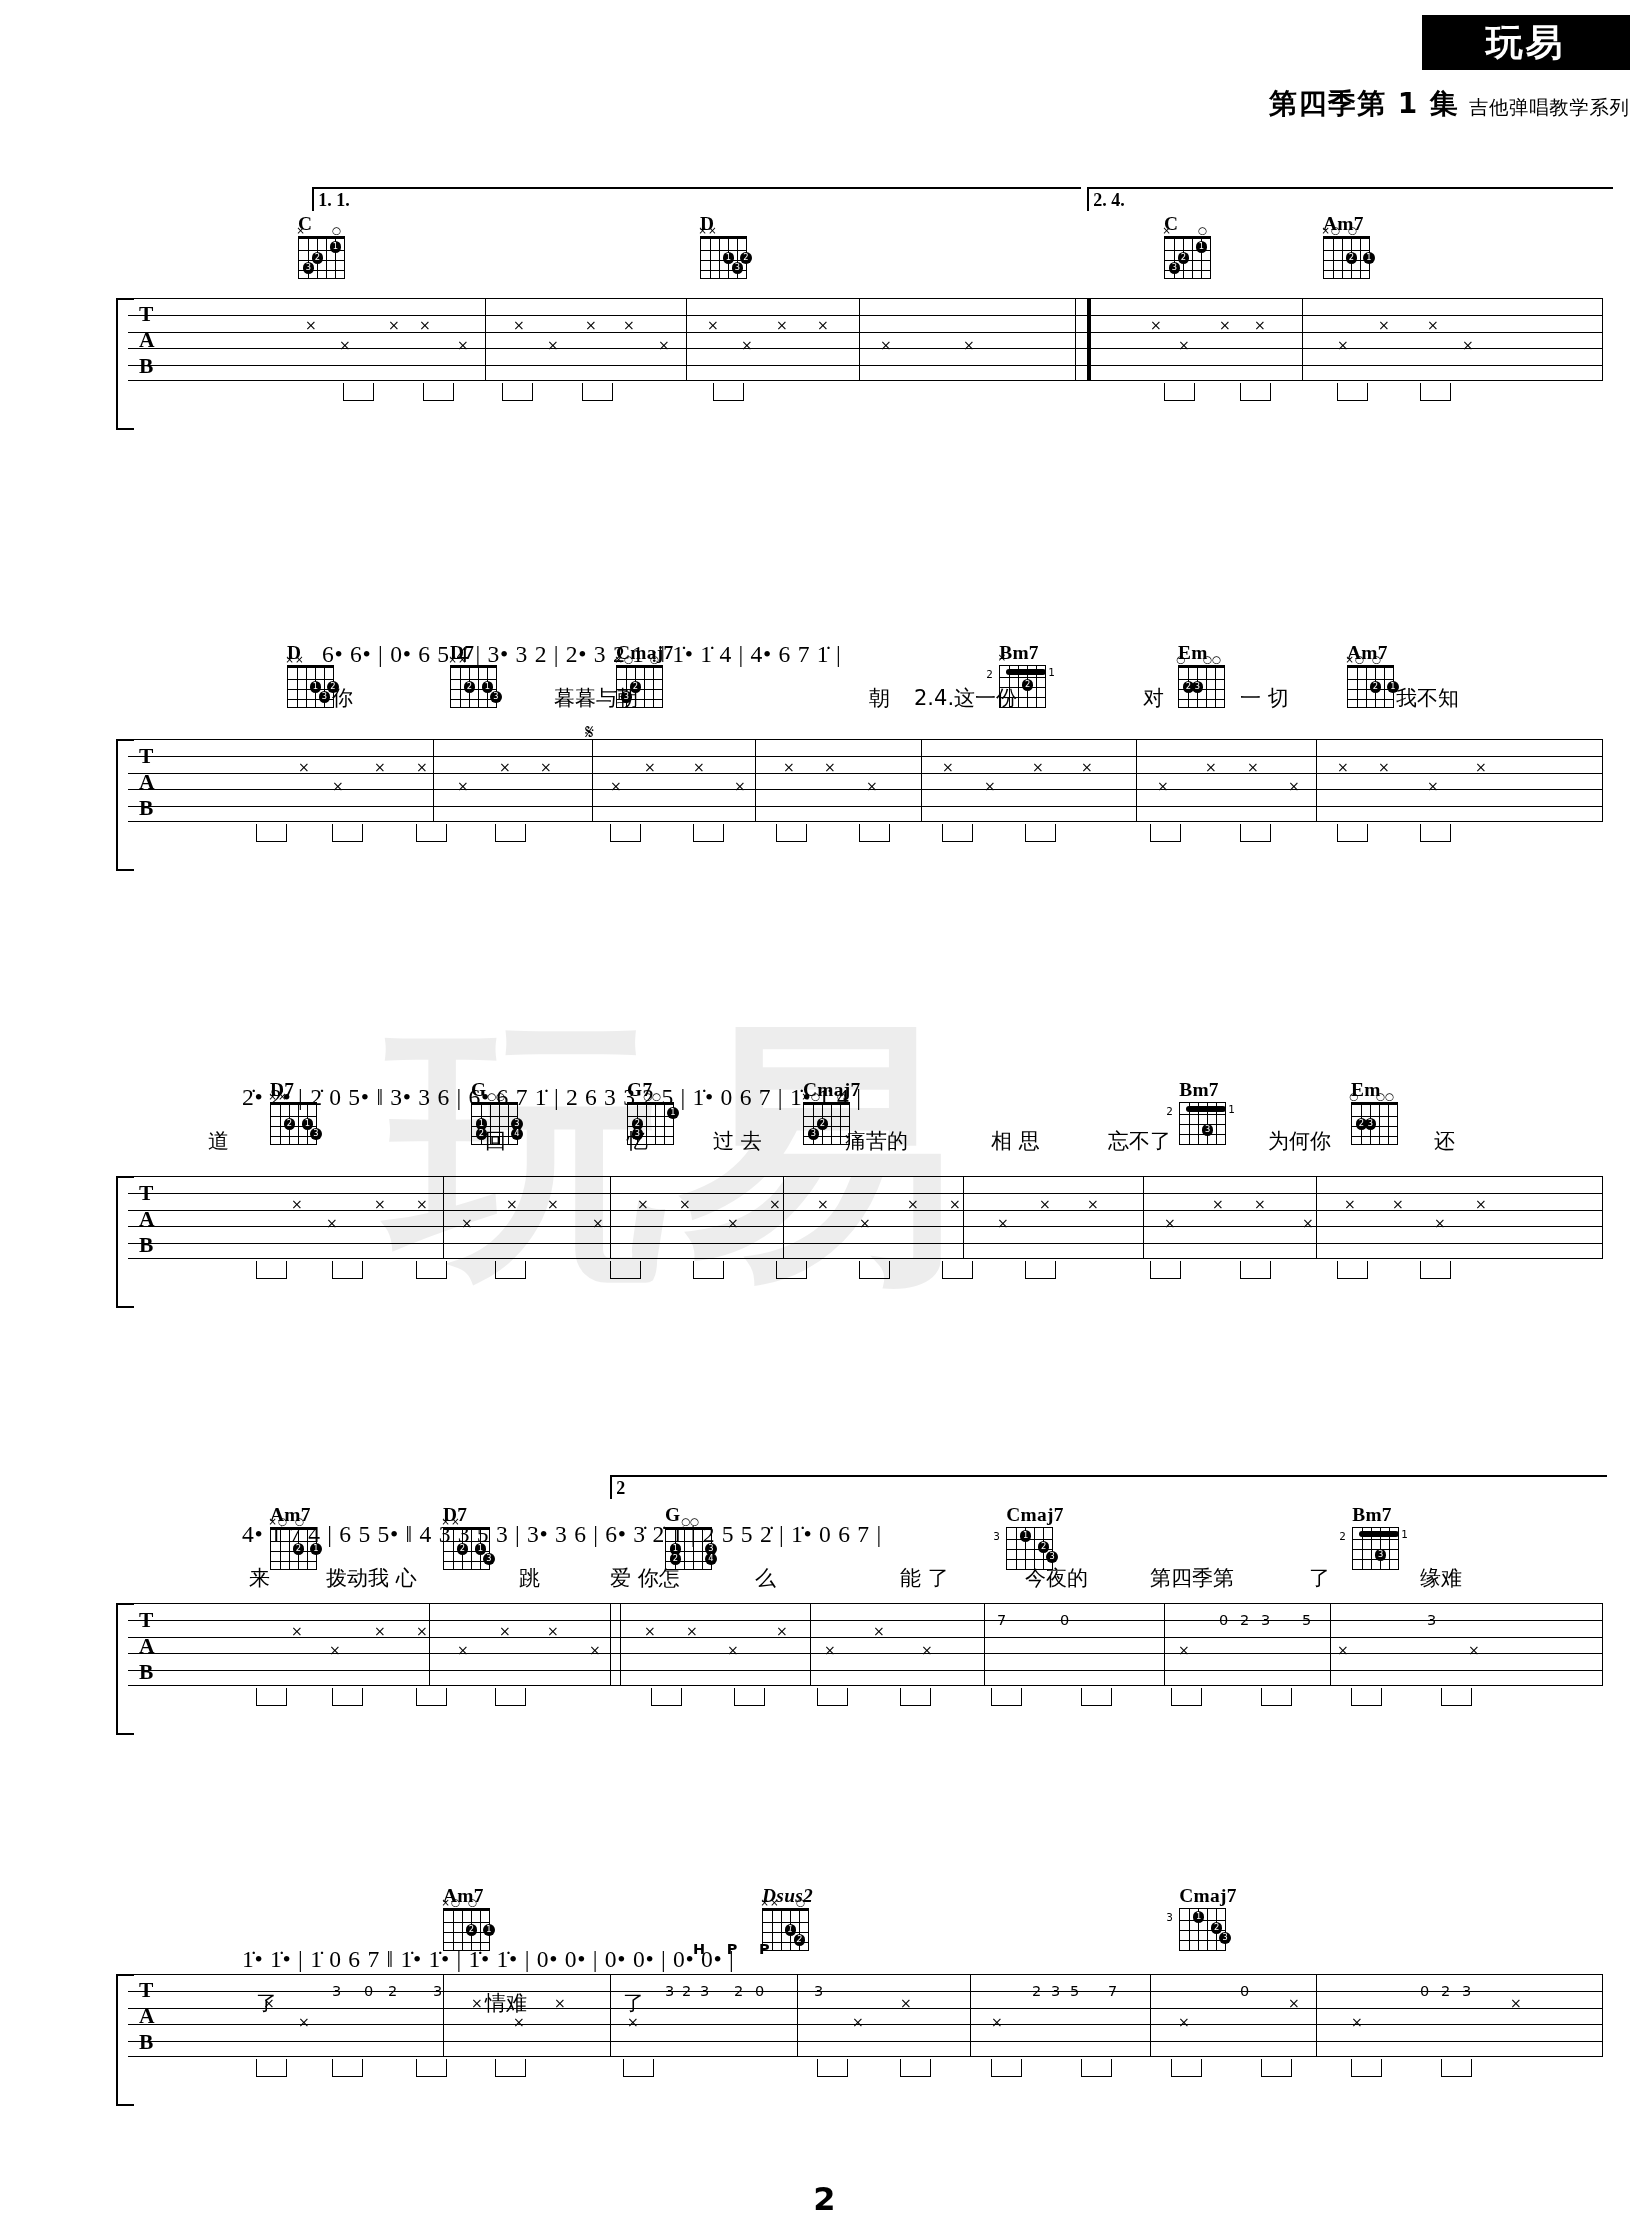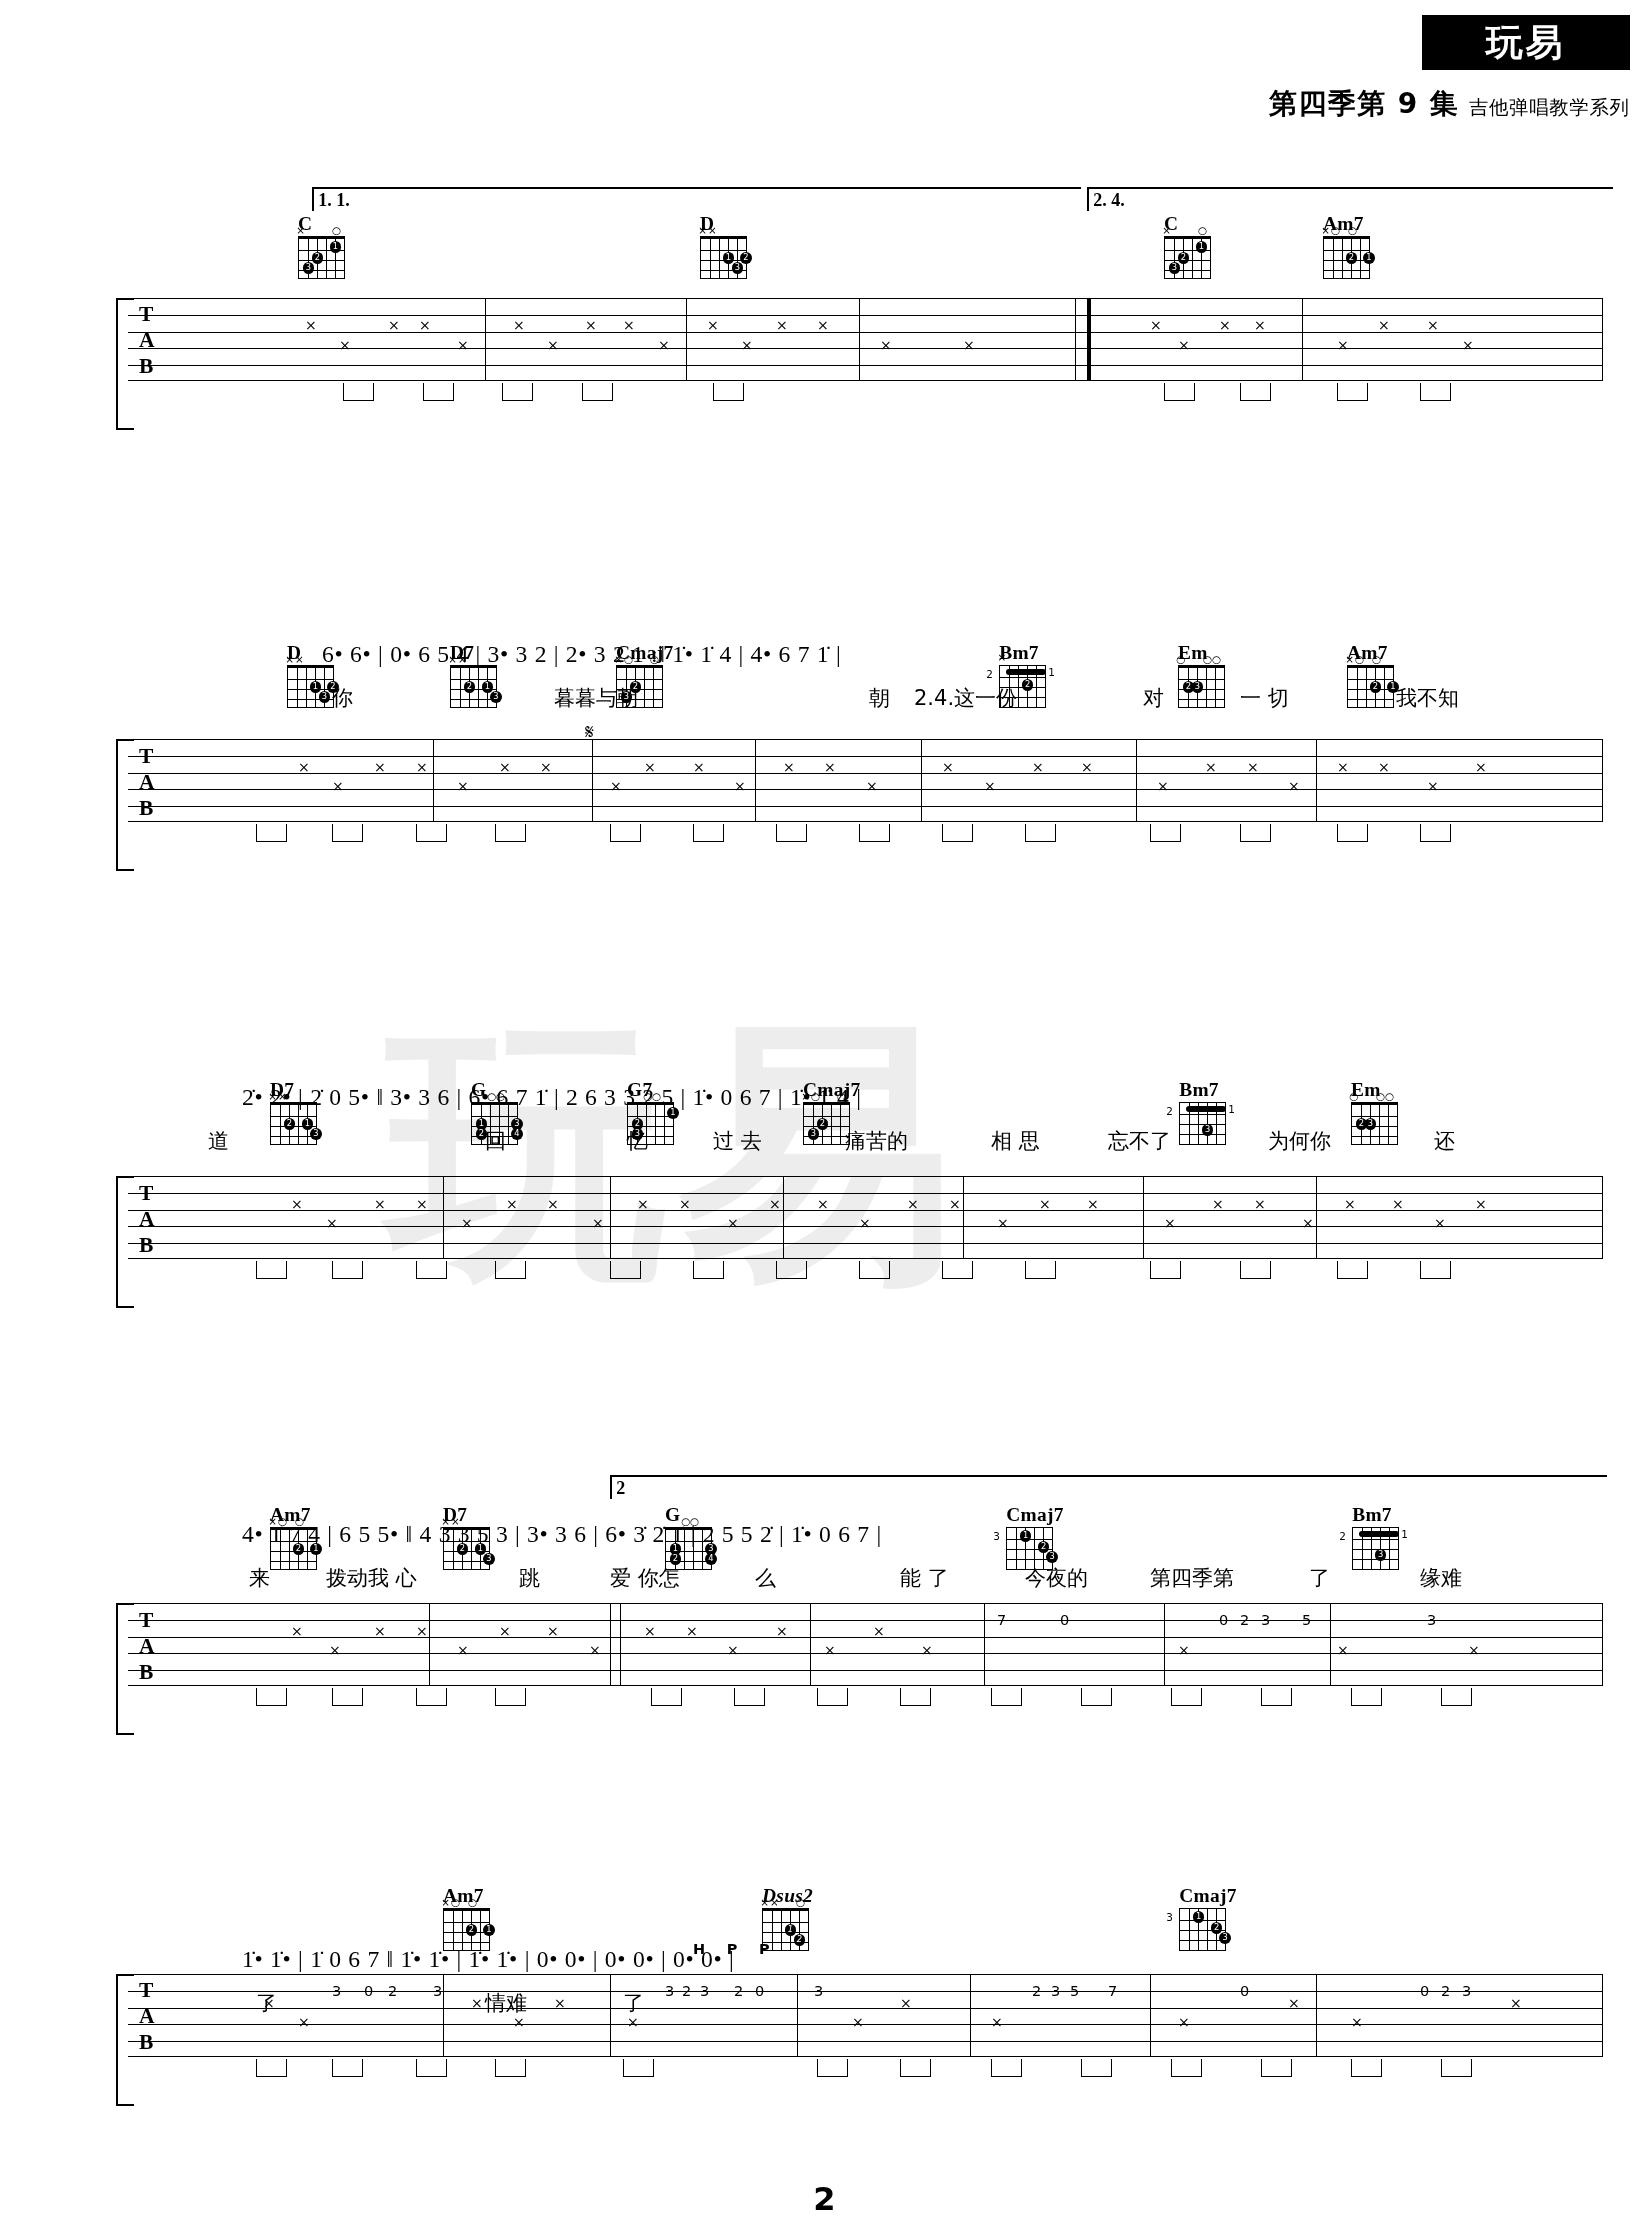--- a/index.html
+++ b/index.html
@@ -272,21 +272,21 @@
     font-weight: bold;
     letter-spacing: 8.3px;
   }
 </style>
 </head>
 <body>
 
 <div class="header">
   <div class="logo-box">玩易</div>
   <div class="header-line">
-    <div class="header-season">第四季第 9 集</div>
+    <div class="header-season">第四季第 1 集</div>
     <div class="header-sub">吉他弹唱教学系列</div>
   </div>
 </div>
 
 <div class="watermark">玩易</div>
 
 <div class="system" style="top:187px;">
 
   <div class="ending" style="left:312px; top:0px; width:769px; height:23.6px;">1. 1.</div>
   <div class="ending" style="left:1087px; top:0px; width:526px; height:23.6px;">2. 4.</div>

